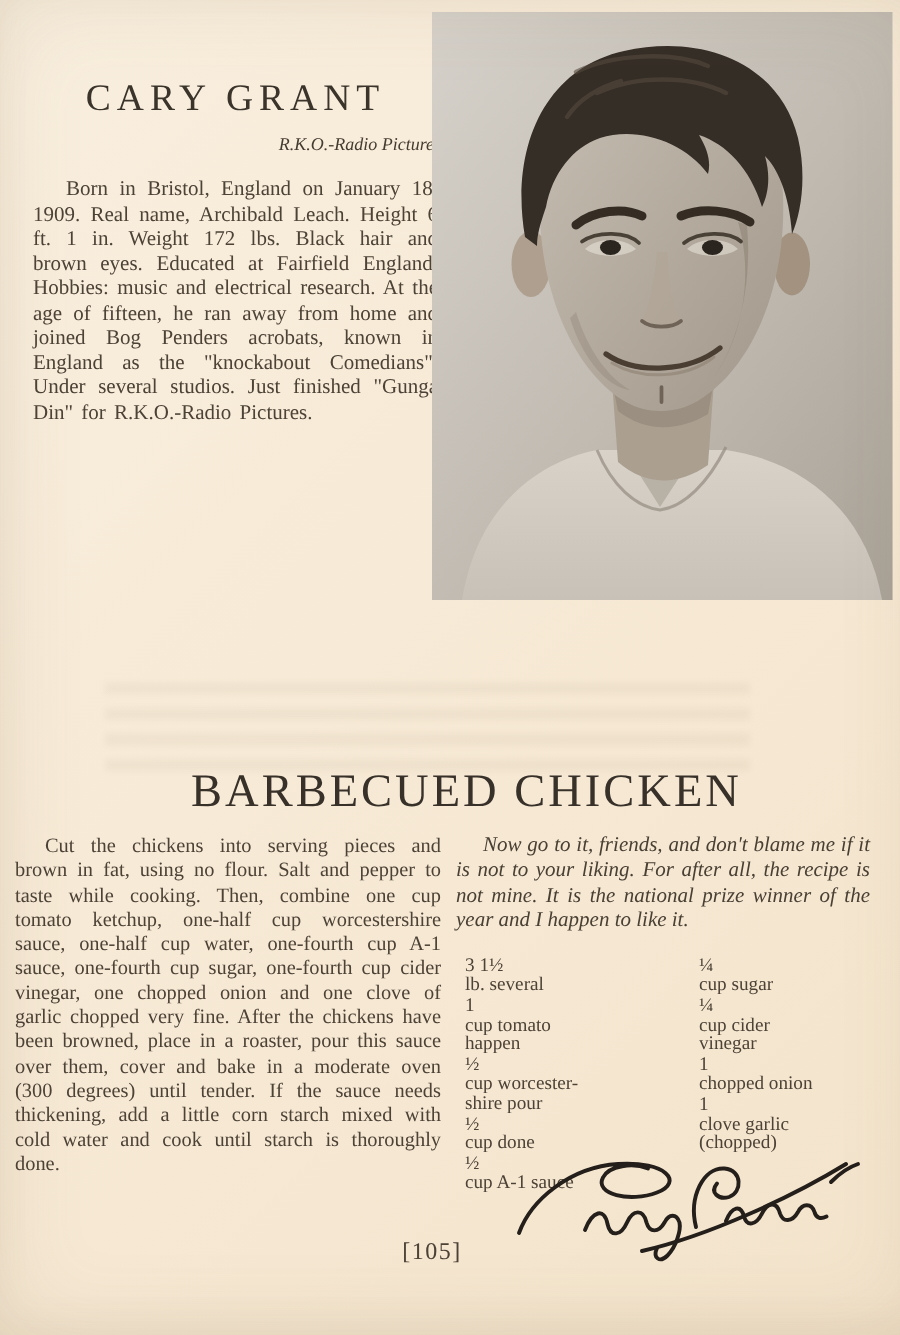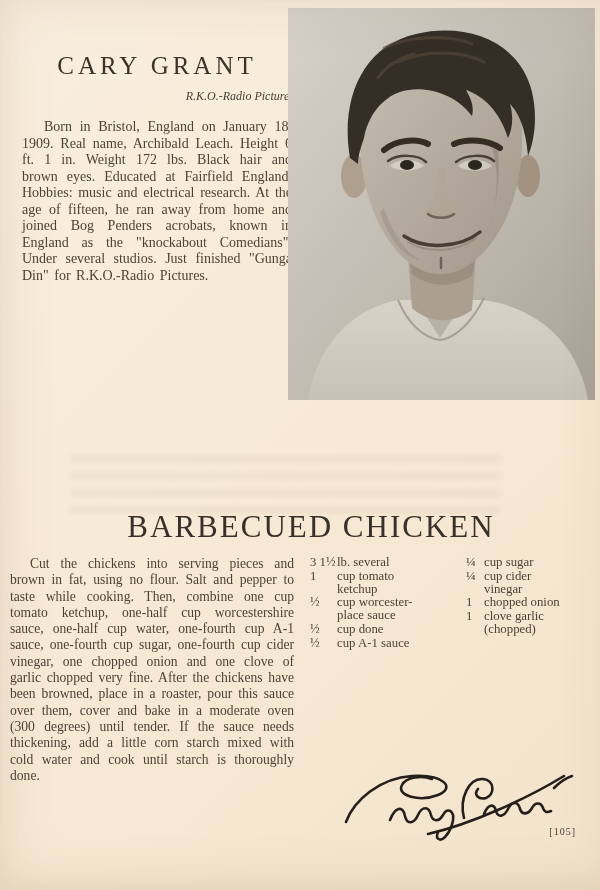--- a/index.html
+++ b/index.html
@@ -56,33 +56,33 @@
   }
   .right-col{flex:1;min-width:0;}
   .note{
     margin:0 0 14px 0;font-style:italic;font-size:14px;line-height:16.8px;
     text-align:justify;text-indent:18px;color:#494034;
   }
   .ingredients{display:flex;gap:6px;padding-left:6px;font-size:12.8px;line-height:12.8px;color:#4c4236;}
   .ing-col{display:flex;flex-direction:column;gap:1px;}
   .ing-col.left{width:150px;flex:none;}
   .ing-col.right{flex:1;}
-  .ing{display:flex;}
+  .ing{display:flex;flex-direction:column;}
   .ing .qty{flex:none;width:27px;}
   .ing-col.right .qty{width:18px;}
   .ing .ing-text{white-space:pre-line;}
 
   
   .signature{position:absolute;left:332px;top:762px;width:246px;height:84px;}
   .signature svg{display:block;width:100%;height:100%;}
 
   
   .page-number{
-    position:absolute;left:0;top:826px;width:576px;text-align:right;
-    font-size:10px;letter-spacing:1px;color:#4c4236;
+    position:absolute;left:0;top:826px;width:576px;text-align:center;
+    font-size:16px;letter-spacing:1px;color:#4c4236;
   }
 
   
   .ghost{
     position:absolute;left:70px;top:455px;width:430px;height:60px;opacity:.05;
     background:repeating-linear-gradient(#6b5a40 0 8px, transparent 8px 17px);
     filter:blur(2px);pointer-events:none;
   }
 </style>
 </head>
@@ -153,36 +153,37 @@
   </div>
 
   <div class="ghost"></div>
 
   <h2 class="recipe-title">BARBECUED CHICKEN</h2>
 
   <div class="columns">
     <p class="instructions">Cut the chickens into serving pieces and brown in fat, using no flour.  Salt and pepper to taste while cooking.  Then, combine one cup tomato ketchup, one-half cup worcestershire sauce, one-half cup water, one-fourth cup A-1 sauce, one-fourth cup sugar, one-fourth cup cider vinegar, one chopped onion and one clove of garlic chopped very fine.  After the chickens have been browned, place in a roaster, pour this sauce over them, cover and bake in a moderate oven (300 degrees) until tender.  If the sauce needs thickening, add a little corn starch mixed with cold water and cook until starch is thoroughly done.</p>
 
     <div class="right-col">
+      <p class="note">Now go to it, friends, and don't blame me if it is not to your liking.  For after all, the recipe is not mine.  It is the national prize winner of the year and I happen to like it.</p>
 
       <div class="ingredients">
         <div class="ing-col left">
           <div class="ing">
               <span class="qty">3 1½</span>
               <span class="ing-text">lb. several</span>
             </div>
           <div class="ing">
               <span class="qty">1</span>
               <span class="ing-text">cup tomato
-ketchup</span>
+happen</span>
             </div>
           <div class="ing">
               <span class="qty">½</span>
               <span class="ing-text">cup worcester-
-place sauce</span>
+shire pour</span>
             </div>
           <div class="ing">
               <span class="qty">½</span>
               <span class="ing-text">cup done</span>
             </div>
           <div class="ing">
               <span class="qty">½</span>
               <span class="ing-text">cup A-1 sauce</span>
             </div>
         </div>

